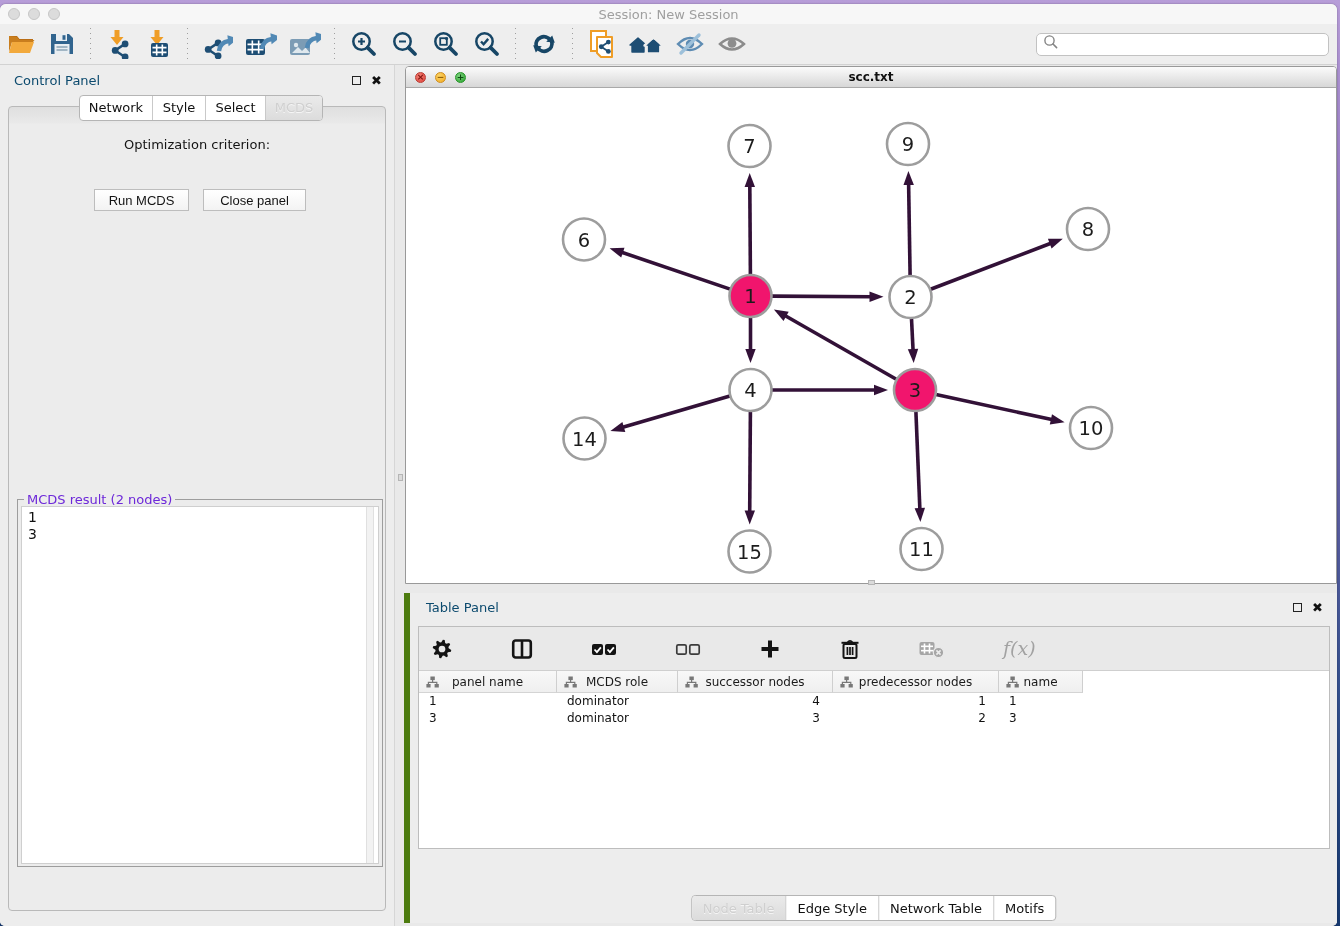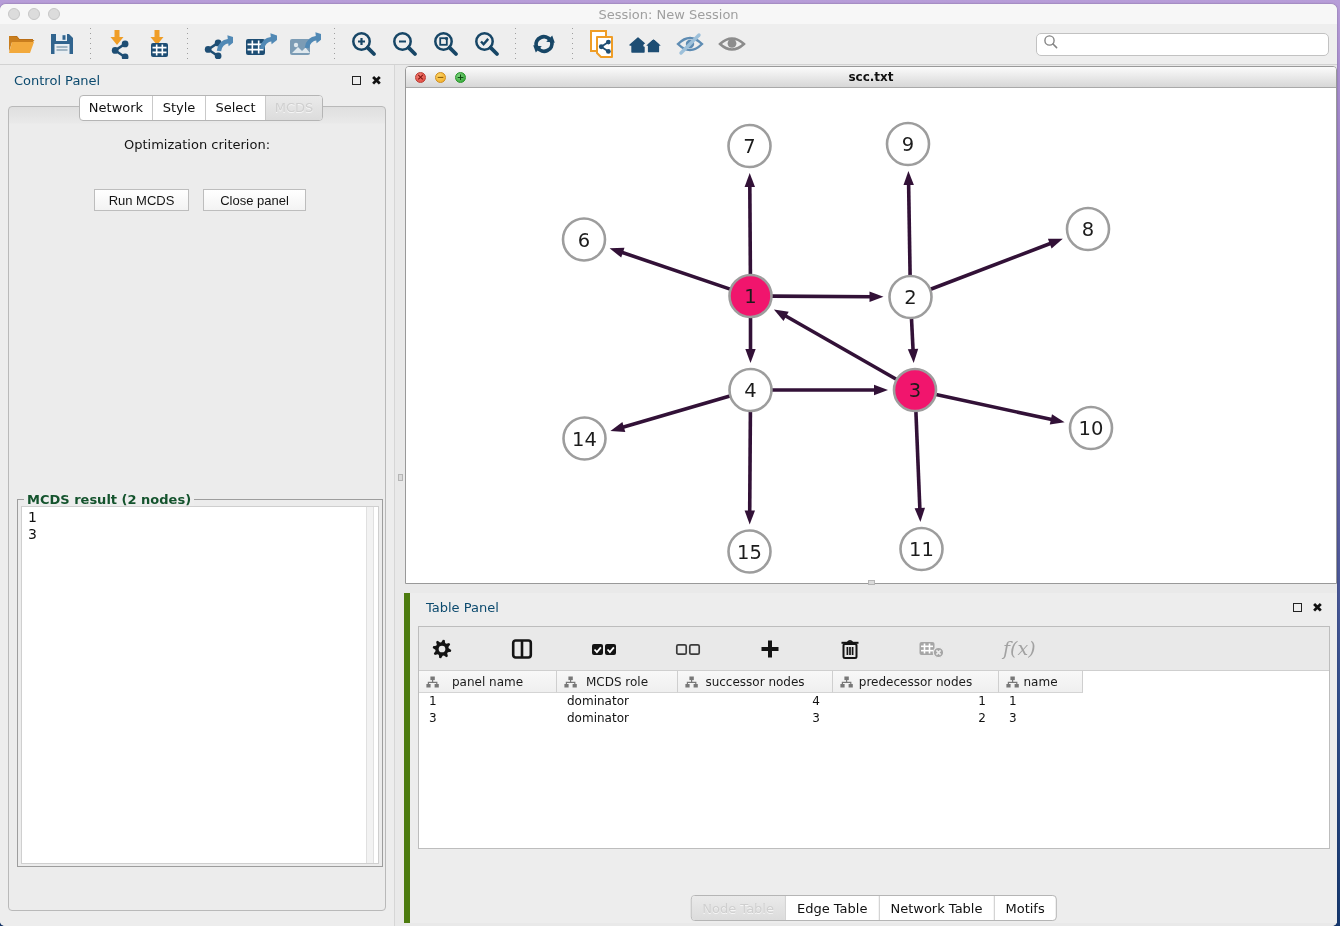--- a/index.html
+++ b/index.html
@@ -68,21 +68,21 @@
   .dd-arrows i { width:0; height:0; border-left:3.5px solid transparent; border-right:3.5px solid transparent; }
   .dd-arrows i.up { border-bottom:4.5px solid #2c2c2c; }
   .dd-arrows i.down { border-top:4.5px solid #2c2c2c; }
   .btn {
     background:linear-gradient(#ffffff,#f3f3f3); border:1px solid #bdbdbd; border-radius:0;
     font-family:Liberation Sans, sans-serif; font-size:13px; color:#141414; height:22px;
   }
   .run-btn { position:absolute; left:94px; top:124px; width:95px; }
   .closep-btn { position:absolute; left:203px; top:124px; width:103px; }
   .mcds-box { position:absolute; left:17px; top:434px; width:366px; height:368px; border:1px solid #9d9d9d; }
-  .mcds-legend { position:absolute; left:6px; top:-8px; background:#ededed; padding:0 3px; font-size:13px; color:#14532d;font-weight:bold; }
+  .mcds-legend { position:absolute; left:6px; top:-8px; background:#ededed; padding:0 3px; font-size:13px; color:#6d28d9; }
   .mcds-text { position:absolute; left:3px; top:6px; right:3px; bottom:2px; background:#fff; border:1px solid #cfcfcf; font-size:14px; color:#111; padding:2px 0 0 6px; line-height:17px; white-space:pre; }
   .mcds-scroll { position:absolute; top:0; right:4px; width:8px; bottom:0; background:#f2f2f2; border-left:1px solid #e0e0e0; border-right:1px solid #e0e0e0; }
   
   .desktop { flex:1; position:relative; background:#e9e9e9; min-width:0; }
   .netframe { position:absolute; left:10px; top:1px; right:0px; height:518px;
     border:1px solid #999; border-radius:4px 4px 0 0; background:#fff; display:flex; flex-direction:column; }
   .if-title { height:21px; flex:0 0 auto; position:relative; background:linear-gradient(#fbfbfb,#d7d7d7); border-bottom:1px solid #a9a9a9; border-radius:3px 3px 0 0; display:flex; align-items:center; justify-content:center; }
   .if-title .t { font-size:12px; font-weight:700; color:#111; }
   .tl { position:absolute; left:9px; top:5px; display:flex; gap:9px; }
   .tl span { width:11px; height:11px; border-radius:50%; display:flex; align-items:center; justify-content:center; font-size:9px; font-weight:700; line-height:1; }
@@ -574,20 +574,20 @@
                 <div class="td l" style="width:138px">3</div>
                 <div class="td l" style="width:121px">dominator</div>
                 <div class="td r" style="width:155px">3</div>
                 <div class="td r" style="width:166px">2</div>
                 <div class="td l" style="width:84px">3</div>
               </div>
             </div>
         </div>
         <div class="seg tp-tabs" id="tp-tabs">
             <button class="segb sel">Node Table</button>
-            <button class="segb">Edge Table</button>
+            <button class="segb">Edge Style</button>
             <button class="segb">Network Table</button>
             <button class="segb">Motifs</button>
           </div>
       </div>
     </div>
   </div>
 </div>
 
 </body></html>

